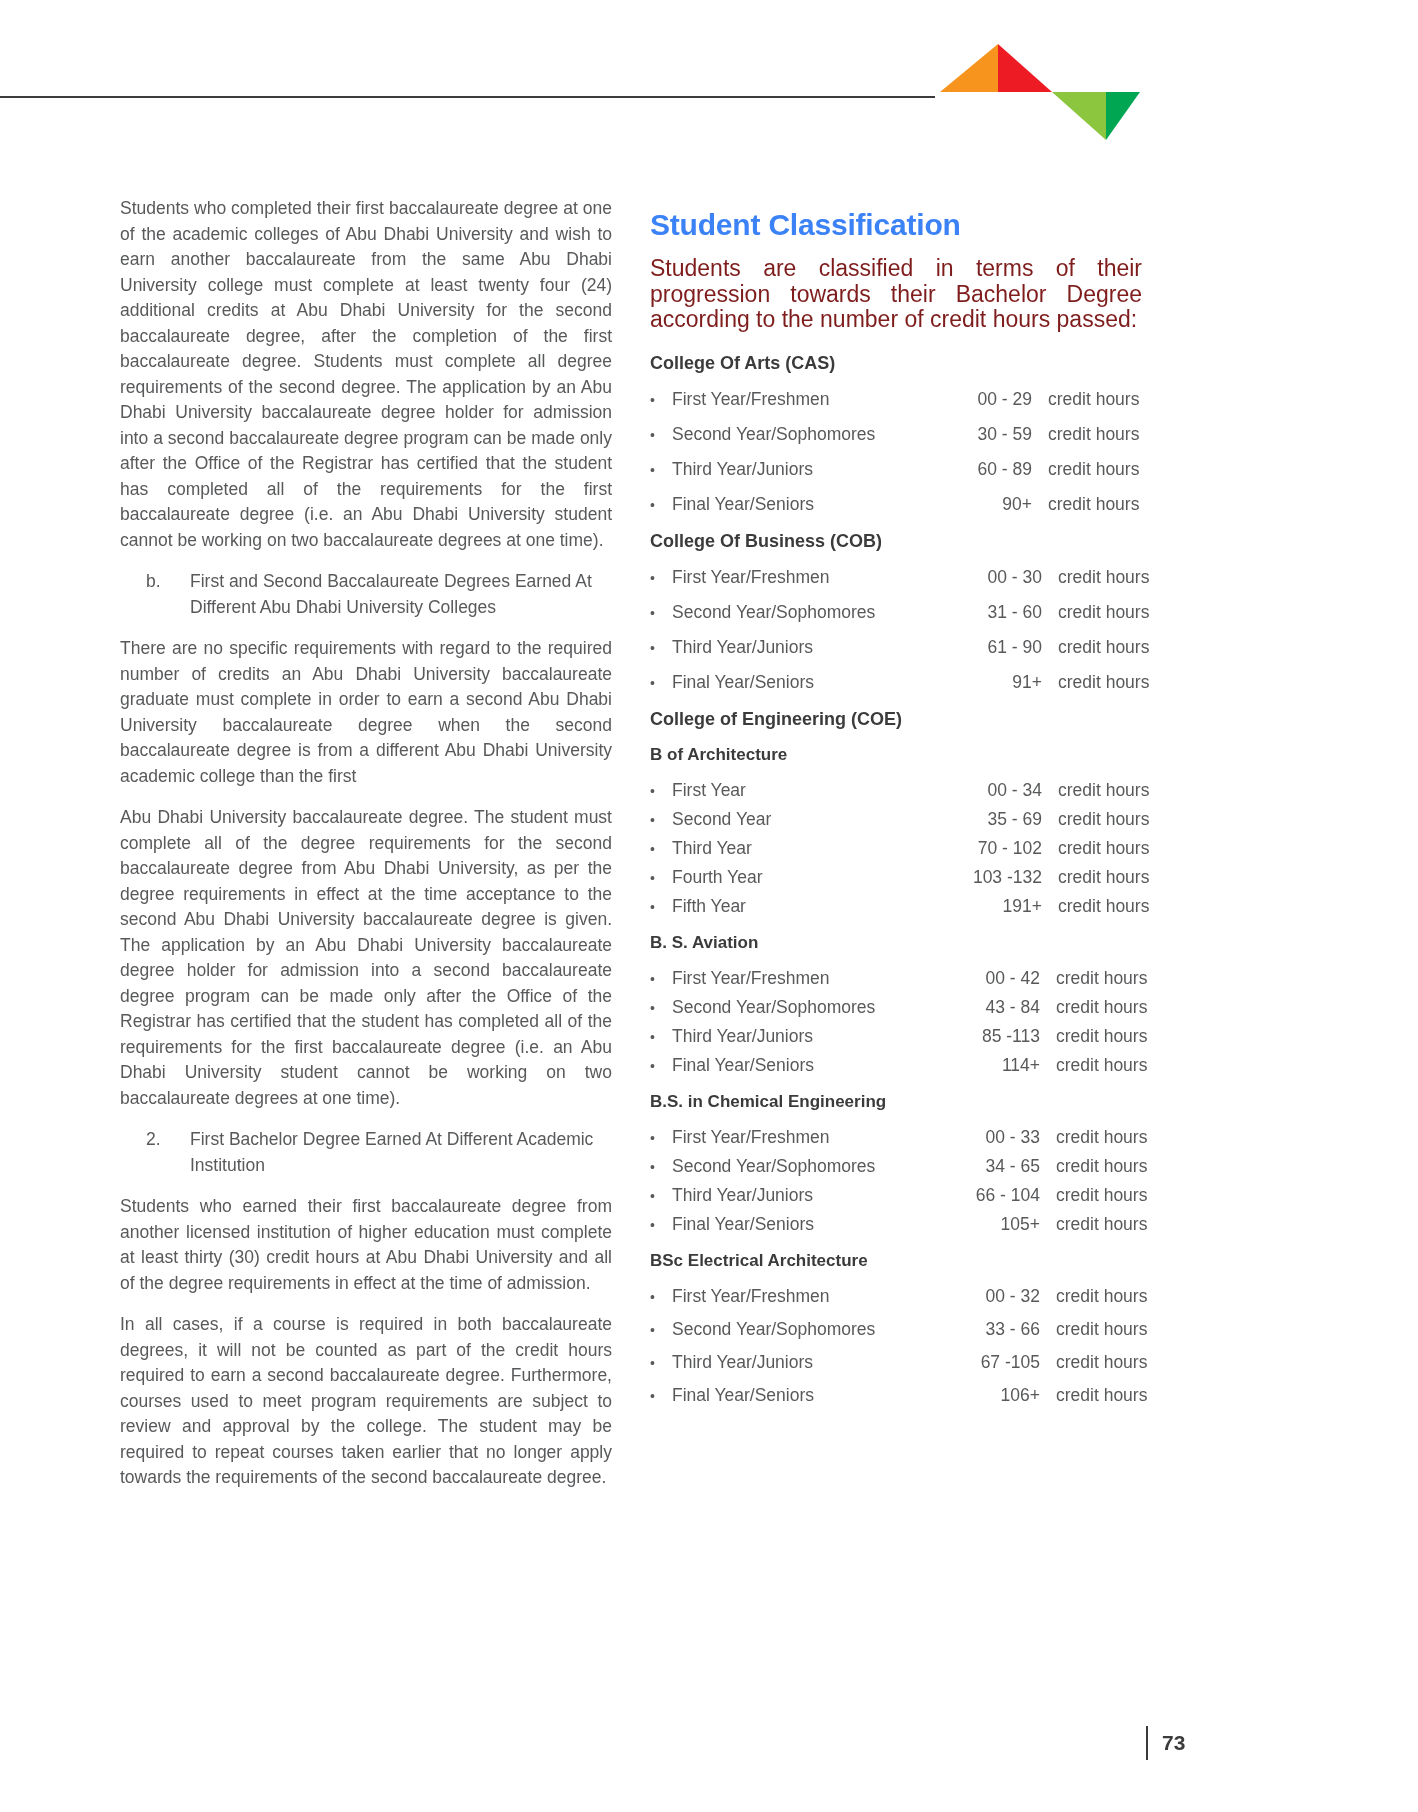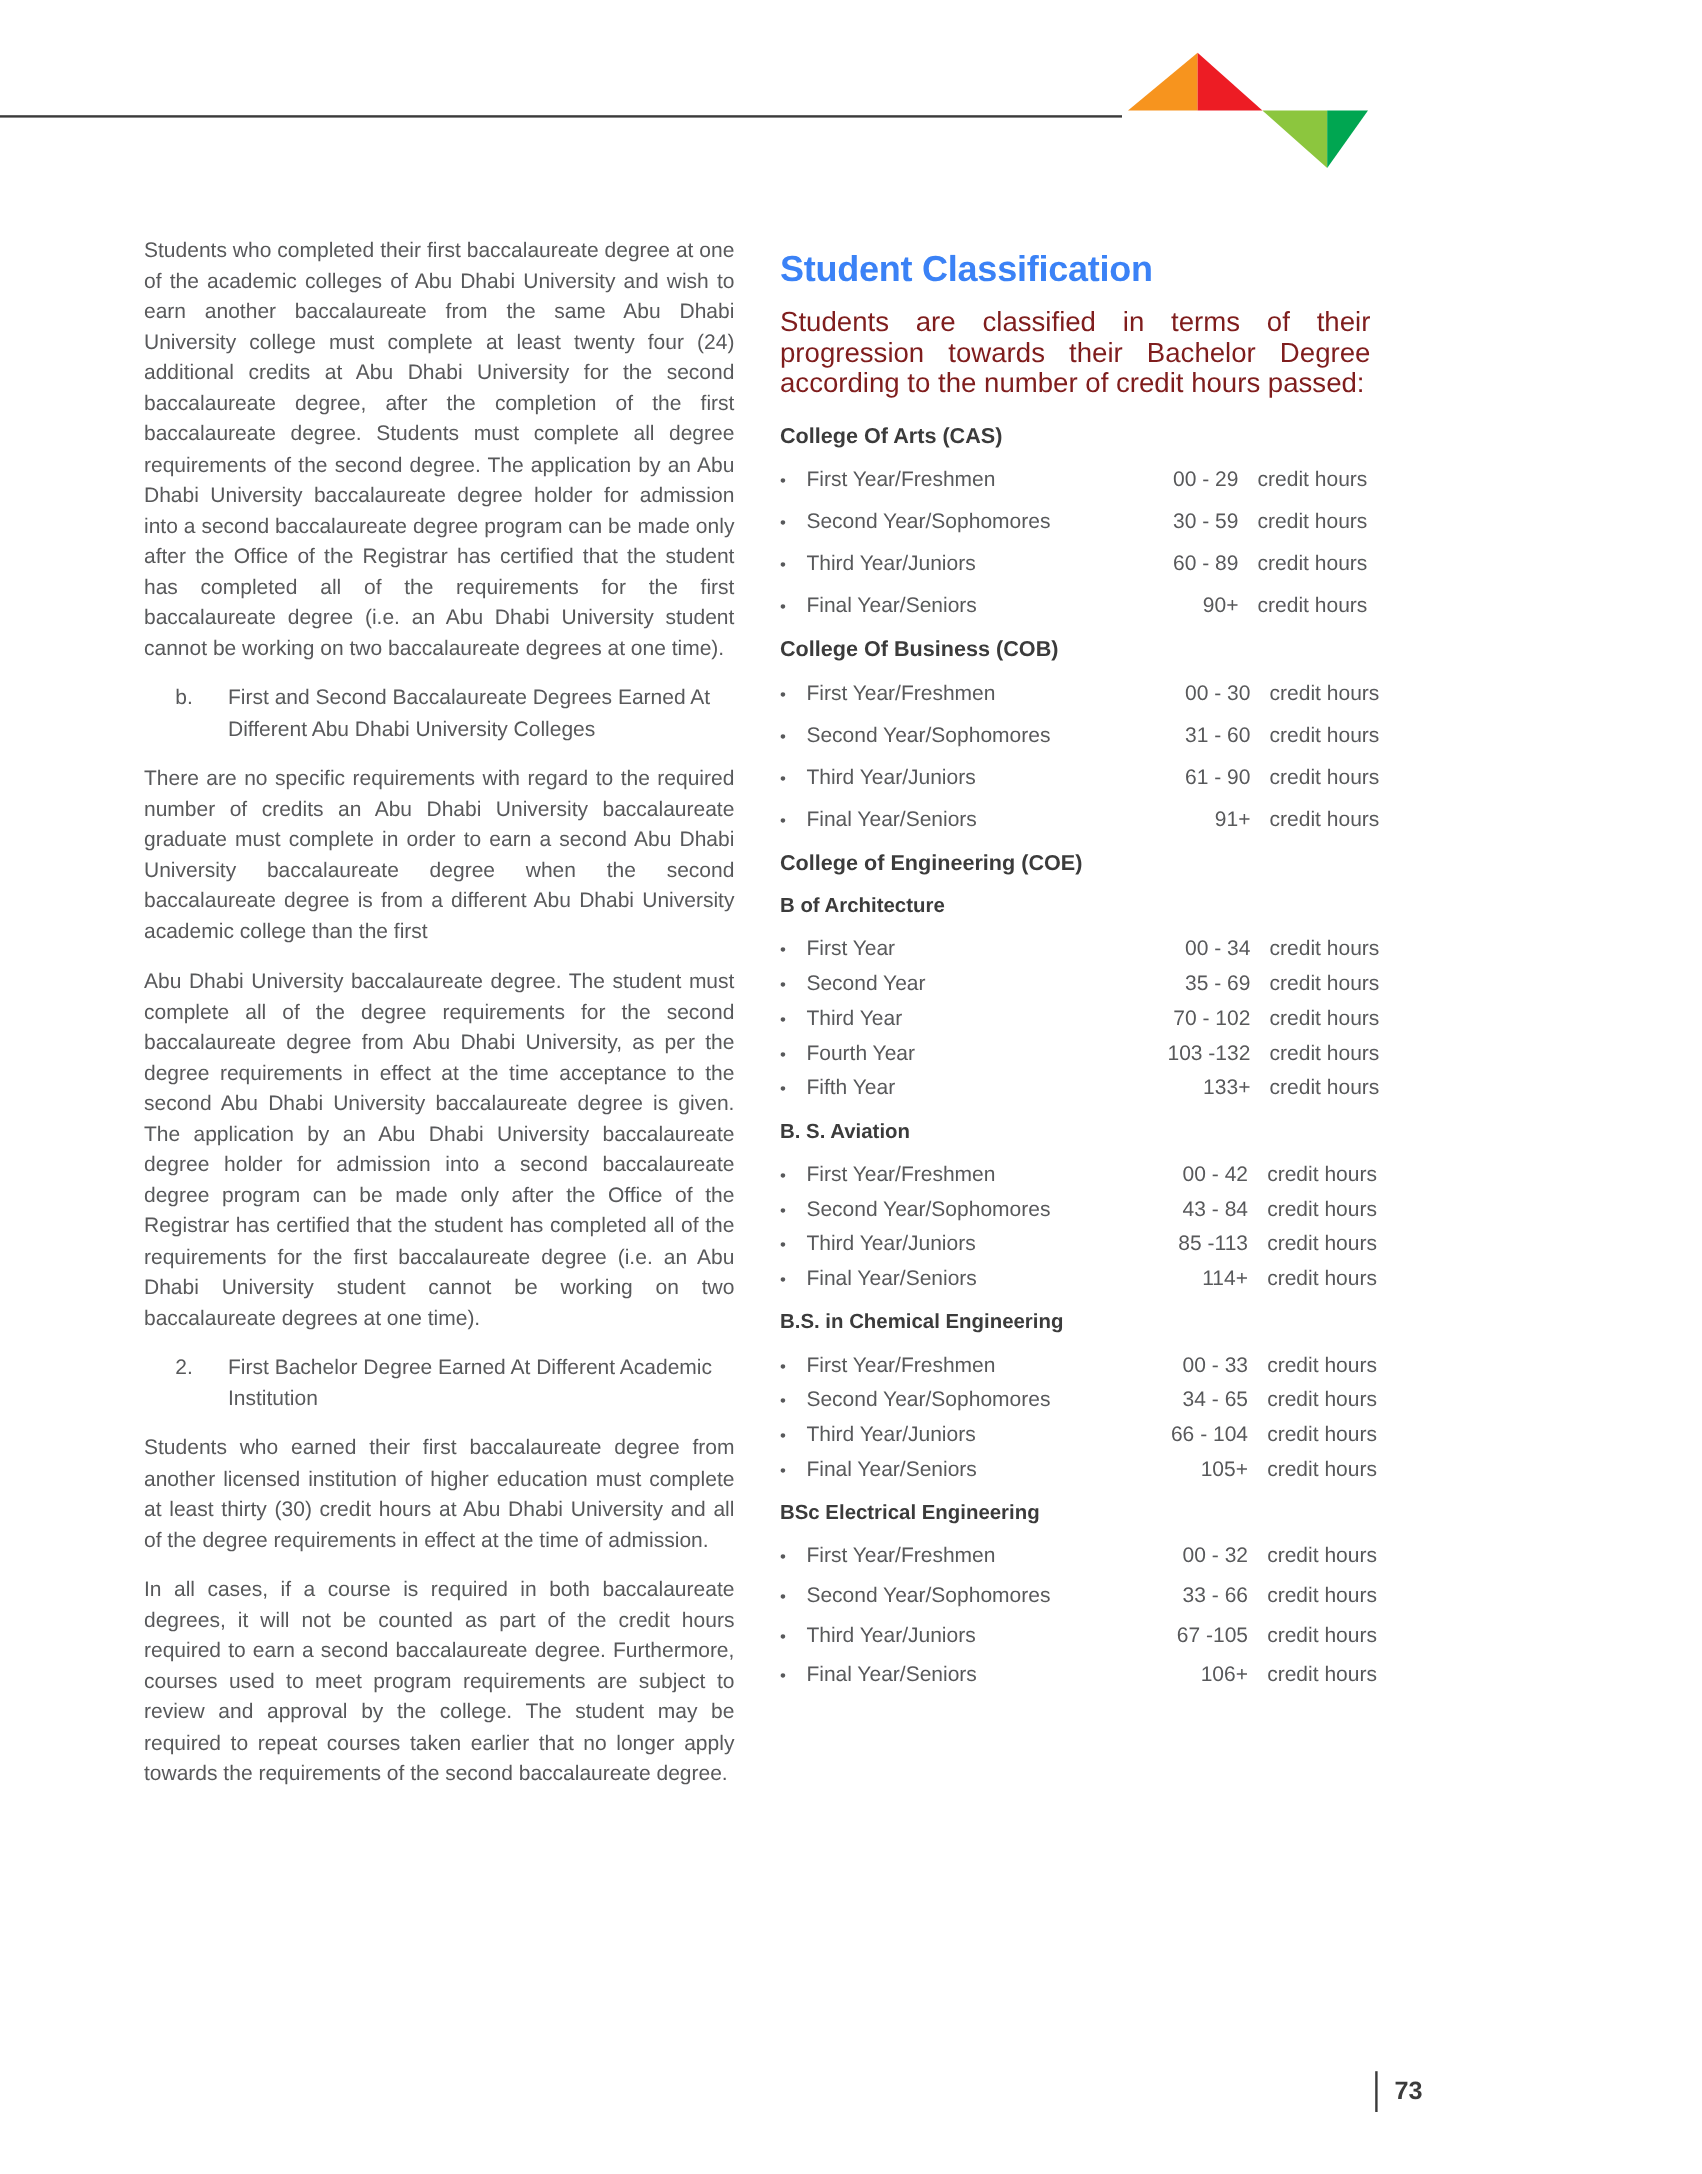--- a/index.html
+++ b/index.html
@@ -337,21 +337,21 @@
       </li>
       <li>
         <span class="bullet">•</span>
         <span class="lvl">Fourth Year</span>
         <span class="rng">103 -132</span>
         <span class="unit">credit hours</span>
       </li>
       <li>
         <span class="bullet">•</span>
         <span class="lvl">Fifth Year</span>
-        <span class="rng">133+</span>
+        <span class="rng">191+</span>
         <span class="unit">credit hours</span>
       </li>
     </ul>
 
     <h4 class="program-head">B. S. Aviation</h4>
     <ul class="cls-list w-d tight">
       <li>
         <span class="bullet">•</span>
         <span class="lvl">First Year/Freshmen</span>
         <span class="rng">00 - 42</span>
@@ -398,21 +398,21 @@
         <span class="unit">credit hours</span>
       </li>
       <li>
         <span class="bullet">•</span>
         <span class="lvl">Final Year/Seniors</span>
         <span class="rng">105+</span>
         <span class="unit">credit hours</span>
       </li>
     </ul>
 
-    <h4 class="program-head">BSc Electrical Engineering</h4>
+    <h4 class="program-head">BSc Electrical Architecture</h4>
     <ul class="cls-list w-d mid">
       <li>
         <span class="bullet">•</span>
         <span class="lvl">First Year/Freshmen</span>
         <span class="rng">00 - 32</span>
         <span class="unit">credit hours</span>
       </li>
       <li>
         <span class="bullet">•</span>
         <span class="lvl">Second Year/Sophomores</span>

